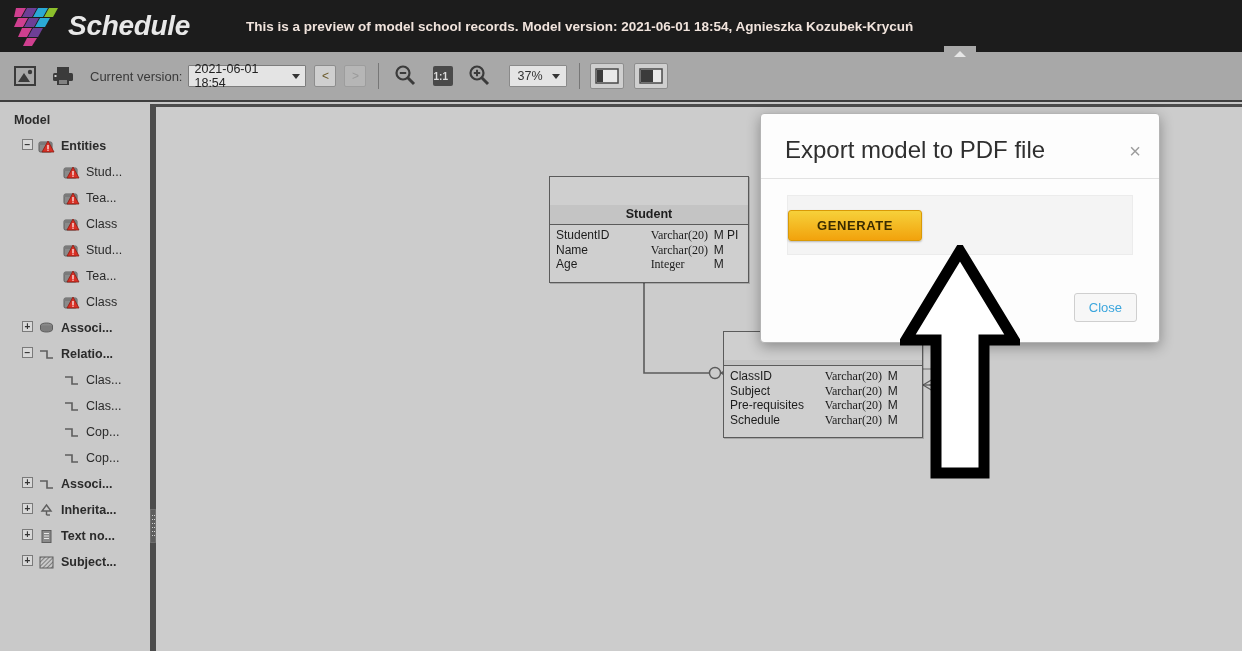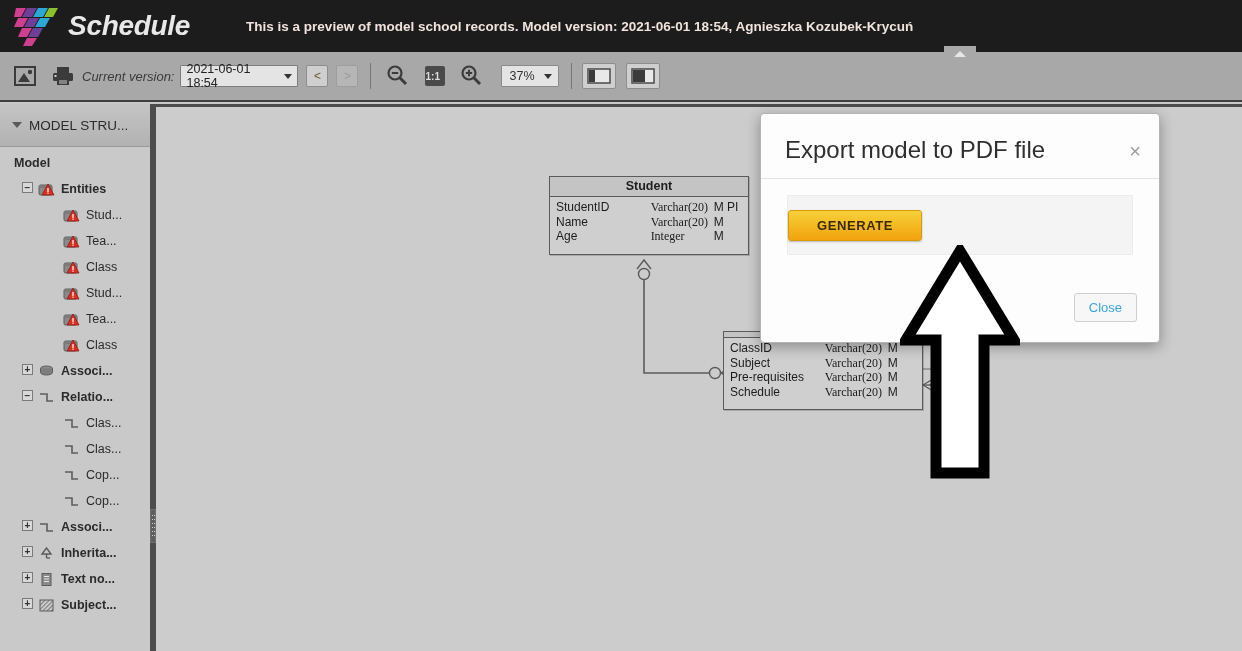--- a/index.html
+++ b/index.html
@@ -33,21 +33,21 @@
     background: #a8a8a8;
     border-bottom: 2px solid #3f3f3f;
     display: flex; align-items: center;
   }
   .tb-icon-btn {
     width: 26px; height: 26px;
     display: flex; align-items: center; justify-content: center;
     margin-left: 12px;
     cursor: pointer;
   }
-  .tb-label { font-size: 13px; color: #3a3a3a; margin-left: 6px; font-style: italic; }
+  .tb-label { font-size: 13px; color: #3a3a3a; margin-left: 14px; }
   .tb-select {
     margin-left: 6px; height: 22px;
     background: #e4e4e4; border: 1px solid #7d7d7d;
     font-size: 12.5px; color: #222; padding: 0 20px 0 5px;
     display: flex; align-items: center; position: relative; cursor: pointer;
     border-radius: 1px;
   }
   .tb-select .caret {
     position: absolute; right: 5px; top: 50%; margin-top: -2px;
     width: 0; height: 0; border-left: 4px solid transparent;
@@ -144,21 +144,21 @@
   }
 
   
   .entity {
     position: absolute; background: #cfcfcf;
     border: 1px solid #5b5b5b; box-shadow: 1px 1px 0 rgba(0,0,0,.18);
   }
   .entity .ehead {
     text-align: center; font-size: 12.5px; font-weight: bold; color: #1e1e1e;
     background: #c4c4c4; border-bottom: 1px solid #5b5b5b;
-    padding: 2px 0 3px; cursor: move;
+    padding: 2px 0 3px; cursor: move; margin-top: 28px;
   }
   .entity .ebody { padding: 3px 8px 10px 6px; }
   .erow { display: flex; font-size: 12px; color: #1c1c1c; line-height: 14.5px; }
   .erow .cname { width: 108px; }
   .erow .ctype { width: 72px; font-family: Liberation Serif, serif; }
   .erow .cflag { width: 30px; }
 
   svg.conn { position: absolute; left: 0; top: 0; overflow: visible; }
 
   
@@ -295,24 +295,20 @@
   </div>
   <div class="panel-btn">
     <svg width="24" height="16" viewBox="0 0 24 16">
       <rect x="1" y="1" width="22" height="14" fill="#e9e9e9" stroke="#4a4a4a" stroke-width="1.5"></rect>
       <rect x="2" y="2" width="12" height="12" fill="#3b3b3b"></rect>
     </svg>
   </div>
 </div>
 
 <div id="sidebar">
-  <div id="sidebar-header">
-    <span class="tri"></span>
-    <span>MODEL STRU...</span>
-  </div>
   <div id="tree">
     <div class="tnode bold" style="padding-left:14px;">
       <span class="lbl">Model</span>
     </div>
     <div id="tree-items">
         <div class="tnode bold" style="padding-left: 22px;">
           <span class="expander">−</span>
           <span class="ico"><svg viewBox="0 0 17 15">
               <rect x="1" y="3" width="13" height="10" rx="1.5" fill="#8a8a8a" stroke="#5d5d5d"></rect>
               <rect x="1" y="3" width="13" height="3" fill="#7a7a7a"></rect>

